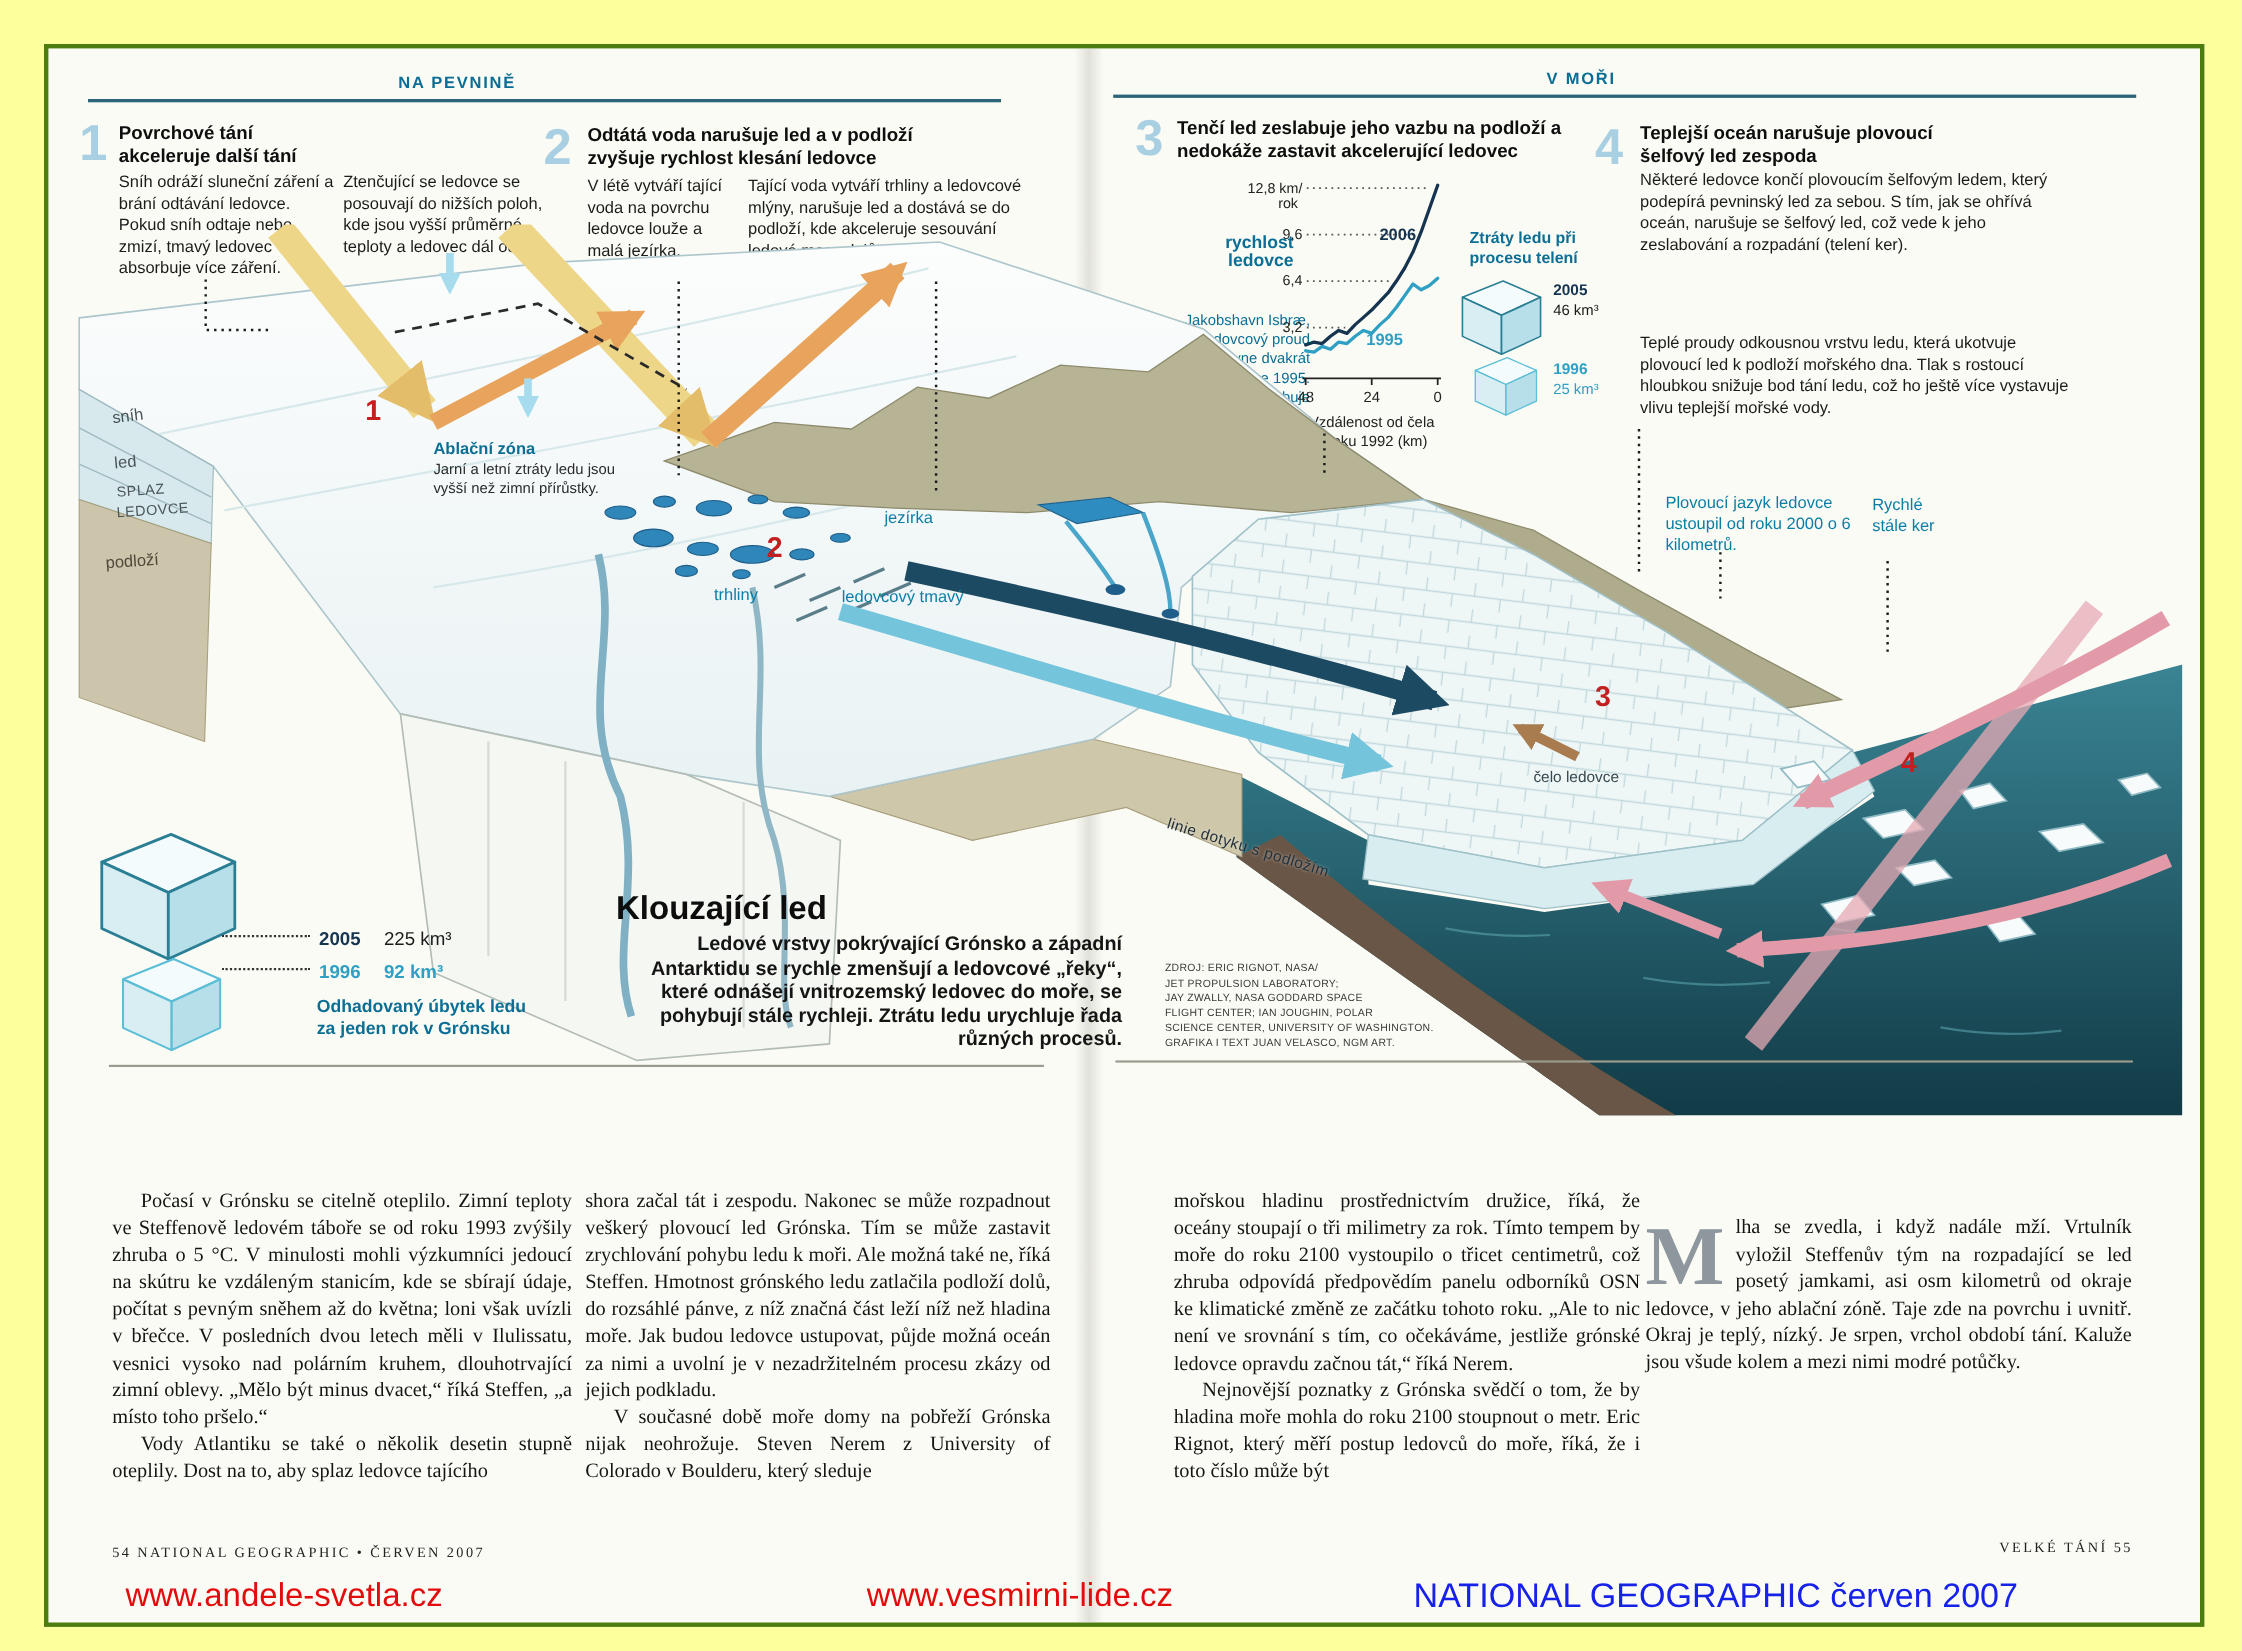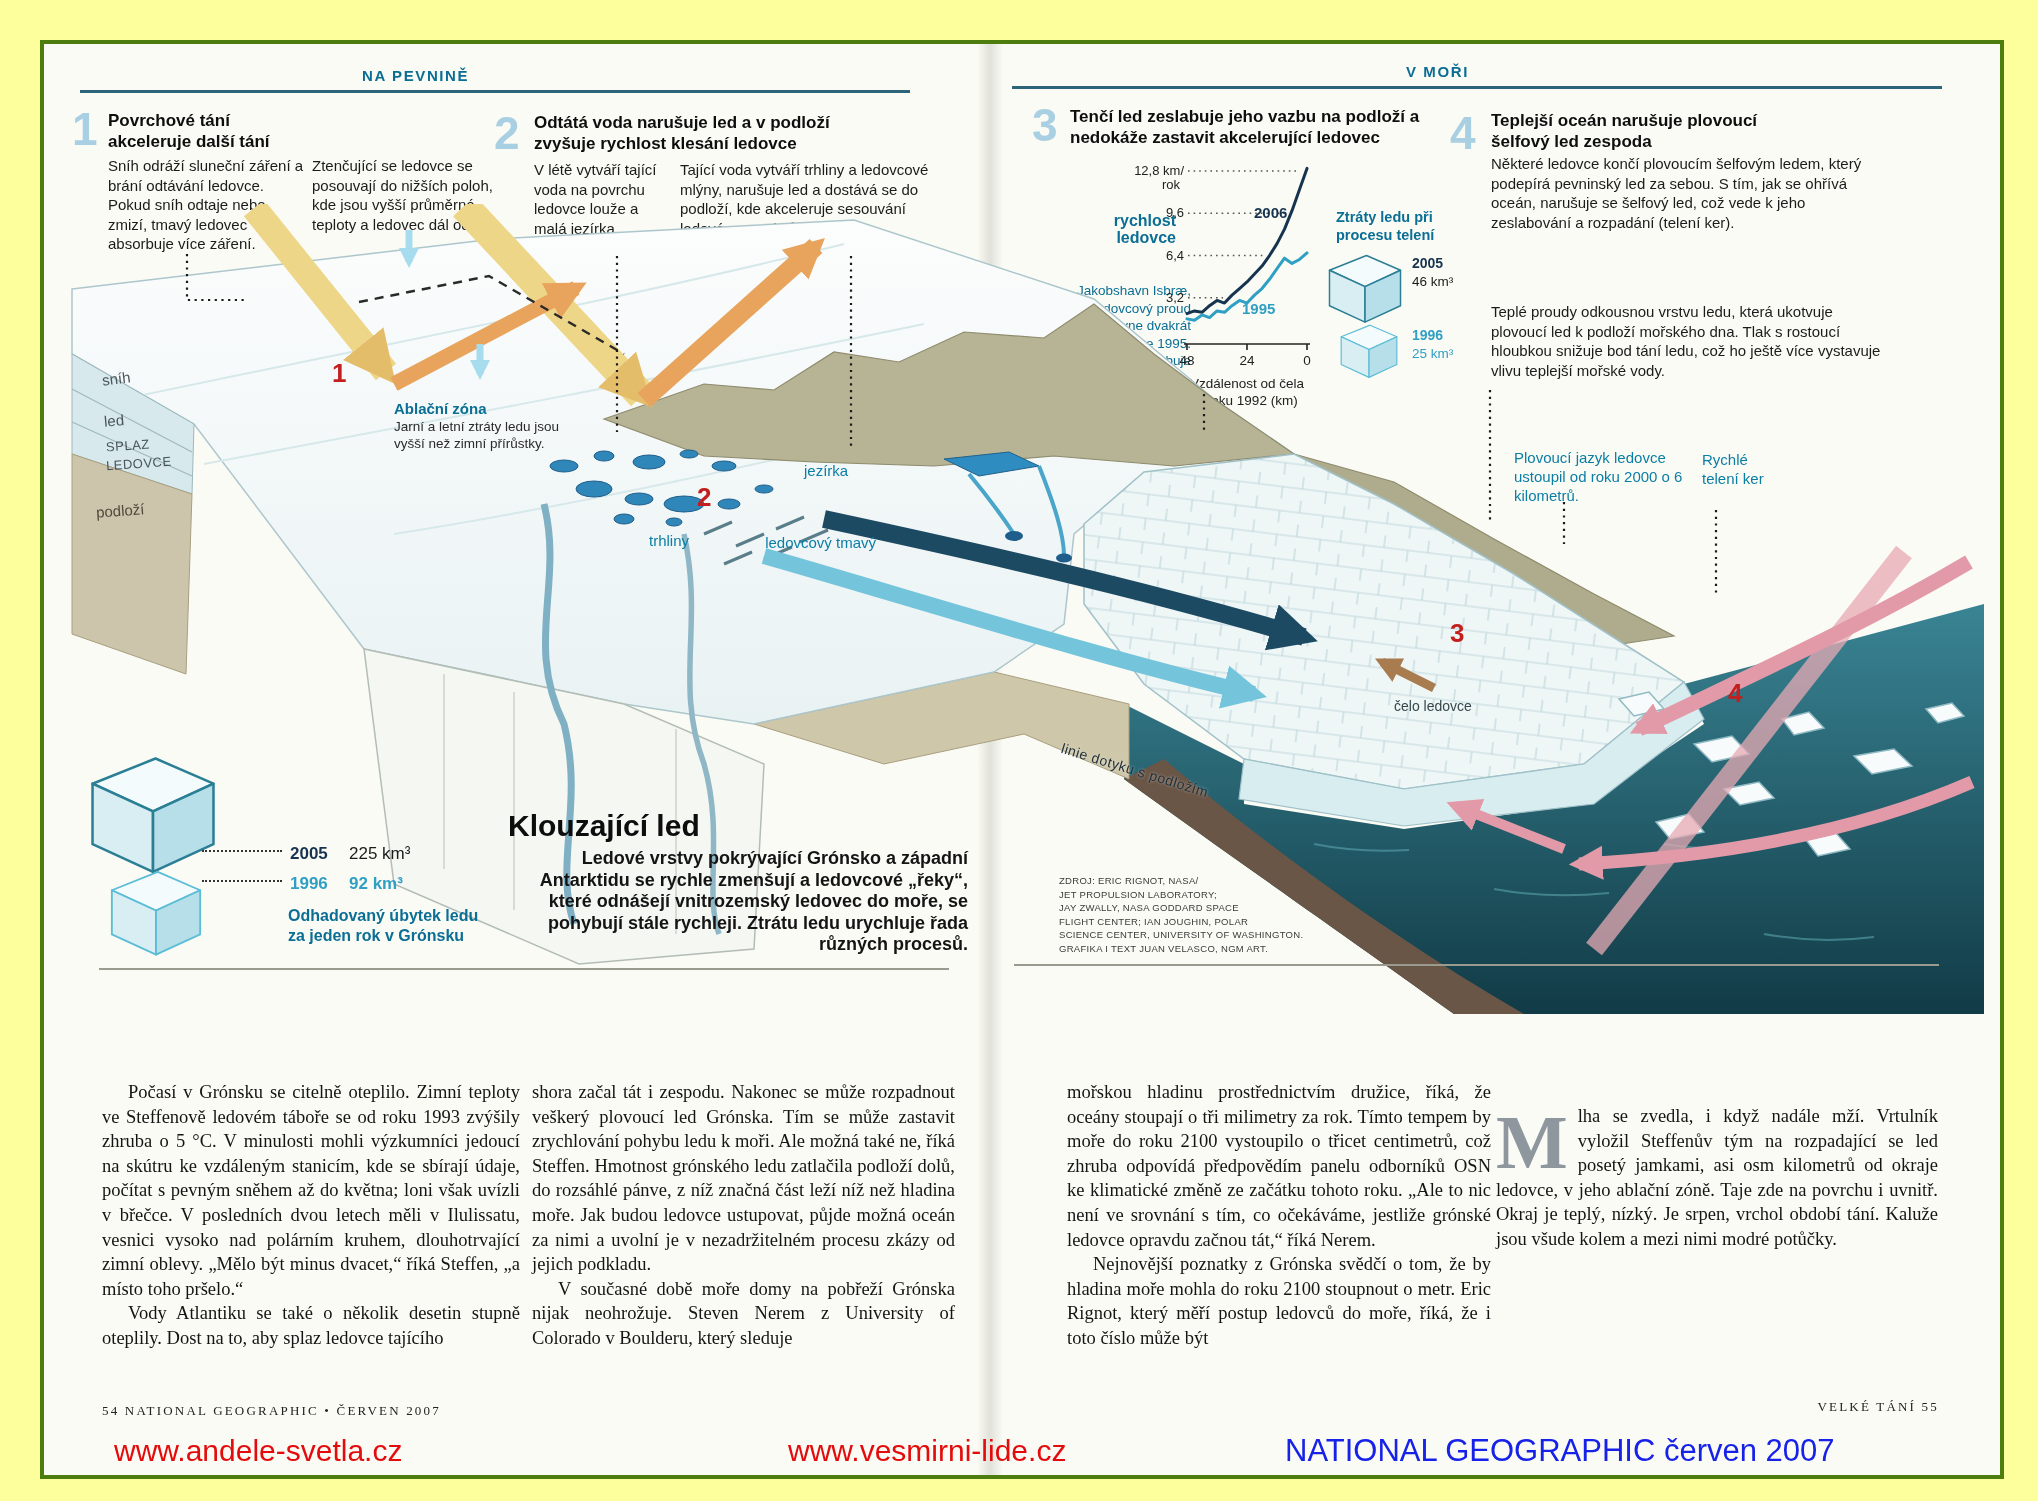--- a/index.html
+++ b/index.html
@@ -252,21 +252,21 @@
       <div class="abs marker" style="left:633px;top:280px;">2</div>
       <div class="abs marker" style="left:1386px;top:416px;">3</div>
       <div class="abs marker" style="left:1664px;top:476px;">4</div>
 
       <div class="abs figlabel" style="left:585px;top:328px;">trhliny</div>
       <div class="abs figlabel" style="left:740px;top:258px;">jezírka</div>
       <div class="abs figlabel" style="left:698px;top:330px;width:114px;text-align:right;">ledovcový tmavý</div>
       <div class="abs" style="left:1330px;top:494px;font-size:14px;color:#36474d;">čelo ledovce</div>
       <div class="abs" style="left:1000px;top:536px;width:235px;font-size:14px;letter-spacing:.5px;color:#23313a;transform:rotate(17deg);transform-origin:left top;text-shadow:0 0 3px rgba(255,255,255,.55);">linie dotyku s podložím</div>
       <div class="abs figlabel" style="left:1450px;top:244px;width:180px;line-height:19px;">Plovoucí jazyk ledovce ustoupil od roku 2000 o 6 kilometrů.</div>
-      <div class="abs figlabel" style="left:1638px;top:246px;width:62px;line-height:19px;">Rychlé telení ker</div>
+      <div class="abs figlabel" style="left:1638px;top:246px;width:62px;line-height:19px;">Rychlé stále ker</div>
     </div>
 
     <div class="abs cube" id="cube-leg-big" style="left:46px;top:712px;"><svg width="126" viewBox="0 0 100 96">
           <path d="M2,22 L52,2 L98,22 L50,44 Z" fill="#f4fbfc" stroke="#2b7f95" stroke-width="2" stroke-linejoin="round"></path>
           <path d="M2,22 L50,44 L50,92 L2,70 Z" fill="rgba(206,235,242,0.78)" stroke="#2b7f95" stroke-width="2" stroke-linejoin="round"></path>
           <path d="M50,44 L98,22 L98,70 L50,92 Z" fill="rgba(170,217,230,0.85)" stroke="#2b7f95" stroke-width="2" stroke-linejoin="round"></path>
         </svg></div>
     <div class="abs cube" id="cube-leg-small" style="left:66px;top:826px;"><svg width="92" viewBox="0 0 100 96">
           <path d="M2,22 L52,2 L98,22 L50,44 Z" fill="#f4fbfc" stroke="#5bbdd6" stroke-width="2" stroke-linejoin="round"></path>
           <path d="M2,22 L50,44 L50,92 L2,70 Z" fill="rgba(206,235,242,0.78)" stroke="#5bbdd6" stroke-width="2" stroke-linejoin="round"></path>
@@ -276,21 +276,21 @@
     <div class="abs legyear" style="left:246px;top:801px;color:#16344f;">2005</div>
     <div class="abs legval" style="left:305px;top:801px;color:#1b1b1b;">225 km³</div>
     <div class="abs dots" style="left:158px;top:836px;width:80px;"></div>
     <div class="abs legyear" style="left:246px;top:831px;color:#2f9fc4;">1996</div>
     <div class="abs legval" style="left:305px;top:831px;color:#2f9fc4;font-weight:bold;">92 km³</div>
     <div class="abs legcap" style="left:244px;top:862px;width:220px;">
       <span>Odhadovaný úbytek ledu</span><br>
       <span>za jeden rok v Grónsku</span>
     </div>
 
-    <div class="abs title-blk" style="left:464px;top:766px;width:460px;">
+    <div class="abs title-blk" style="left:516px;top:766px;width:460px;">
       <h1>Klouzající led</h1>
       <p>Ledové vrstvy pokrývající Grónsko a západní Antarktidu se rychle zmenšují a ledovcové „řeky“, které odnášejí vnitrozemský ledovec do moře, se pohybují stále rychleji. Ztrátu ledu urychluje řada různých procesů.</p>
     </div>
 
     <div class="abs src" style="left:1015px;top:830px;width:290px;">
       <div>ZDROJ: ERIC RIGNOT, NASA/</div>
       <div>JET PROPULSION LABORATORY;</div>
       <div>JAY ZWALLY, NASA GODDARD SPACE</div>
       <div>FLIGHT CENTER; IAN JOUGHIN, POLAR</div>
       <div>SCIENCE CENTER, UNIVERSITY OF WASHINGTON.</div>

